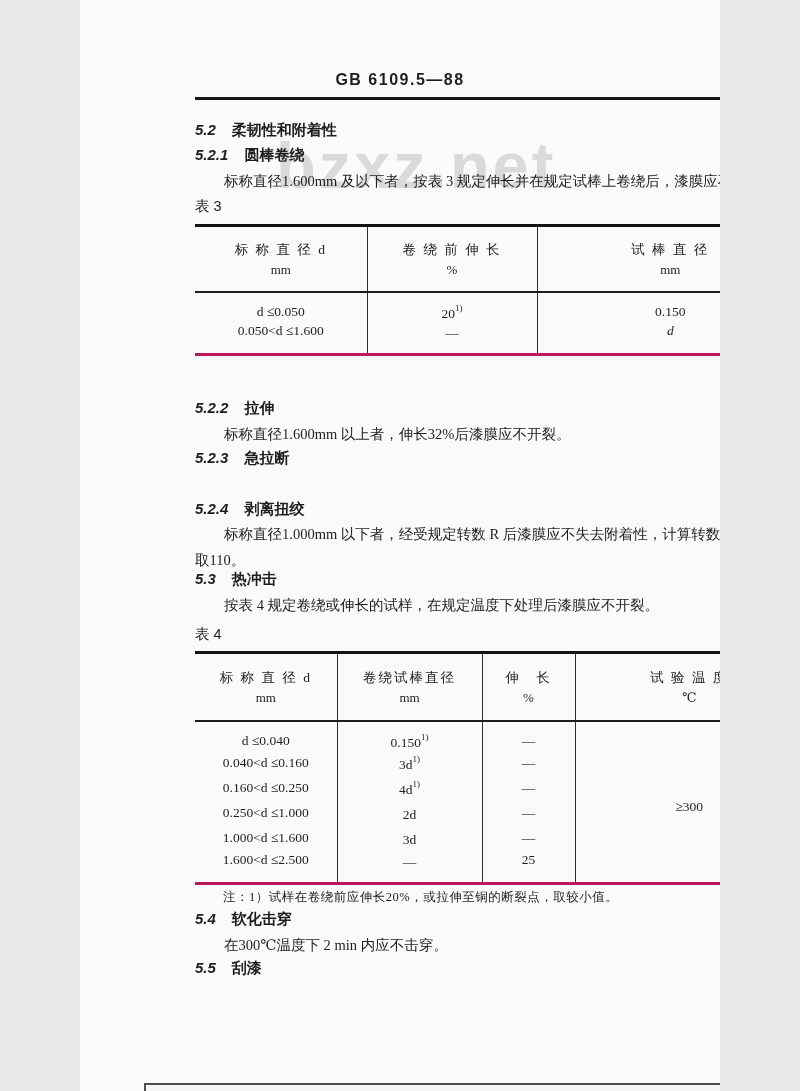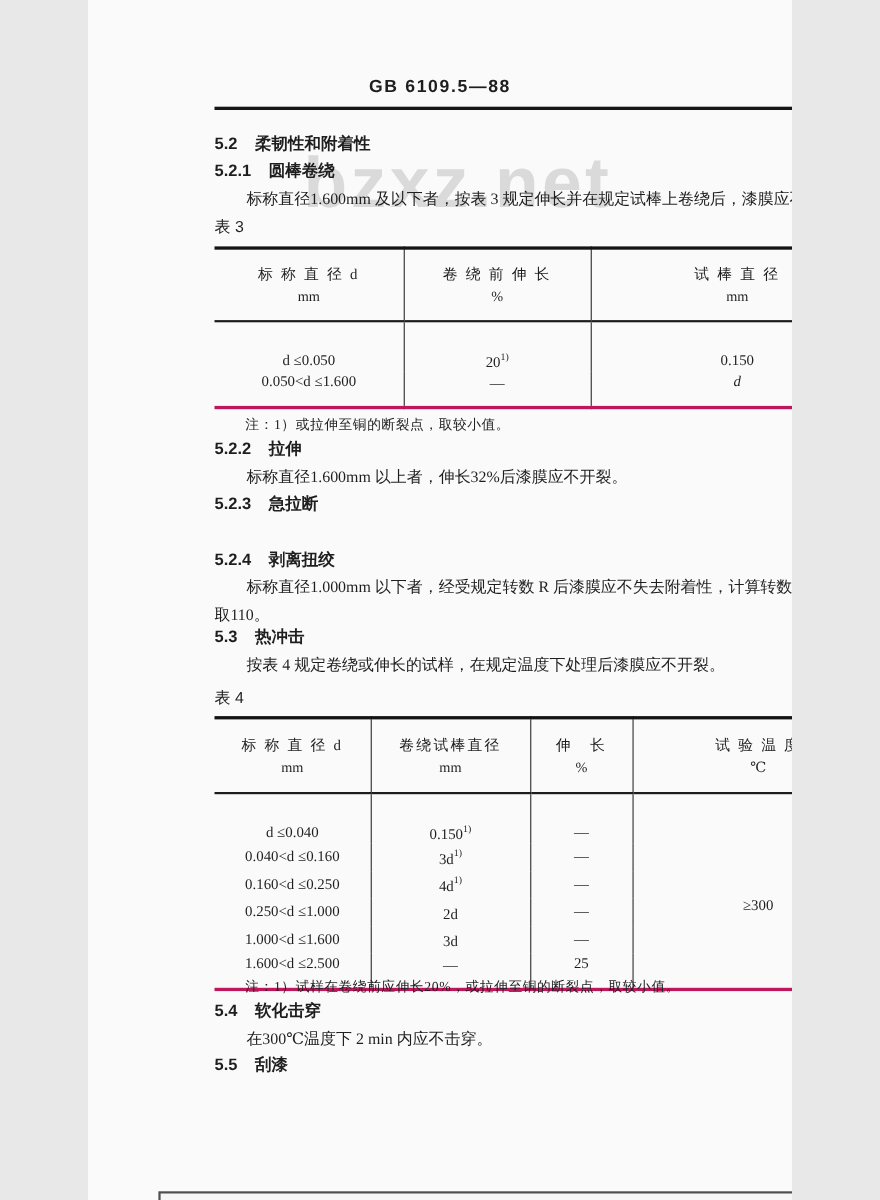--- a/index.html
+++ b/index.html
@@ -19,42 +19,42 @@
     position:absolute;left:196px;top:128px;z-index:0;
     font-family:Liberation Sans, sans-serif;
     font-weight:bold;font-size:65px;letter-spacing:3px;
     color:#c6c6c6;opacity:.6;user-select:none;
   }
   .sec{
     position:absolute;left:115px;z-index:2;
     font-family:"Liberation Sans","DejaVu Sans",sans-serif;
     font-weight:bold;font-size:15px;white-space:nowrap;
   }
-  .sec .num{margin-right:16px;}
+  .sec .num{margin-right:16px;font-style:italic;}
   .para{
     position:absolute;left:115px;width:614px;z-index:2;
     font-size:14.5px;line-height:26px;text-indent:2em;
   }
   .tbl-caption{
     position:absolute;left:115px;width:608px;text-align:left;z-index:2;
     font-family:"Liberation Sans","DejaVu Sans",sans-serif;
     font-weight:normal;font-size:14.5px;
   }
   table.tbl{
     position:absolute;z-index:2;border-collapse:collapse;table-layout:fixed;
     border-top:3px solid #141414;border-bottom:3px solid #be185d;
     font-size:13.5px;background:transparent;
   }
   .tbl th,.tbl td{padding:0;text-align:center;vertical-align:middle;font-weight:normal;}
   .tbl th+th,.tbl td+td{border-left:1px solid #2c2c2c;}
   .tbl thead th{border-bottom:2px solid #1c1c1c;}
   .col-title{letter-spacing:2px;line-height:22px;}
   .col-unit{line-height:18px;font-size:13px;}
   .tbl tbody tr{height:25px;}
-  .tbl tbody tr.first td{padding-top:26px;}
+  .tbl tbody tr.first td{padding-top:10px;}
   .tbl tbody tr.last td{padding-bottom:12px;margin-top:29px;}
   #table3 thead tr{height:66px;}
   #table4 thead tr{height:68px;}
   sup.fn{font-size:9px;vertical-align:7px;letter-spacing:0;}
   .note{
     position:absolute;left:143px;z-index:2;white-space:nowrap;
     font-size:12.5px;letter-spacing:.5px;
   }
   .bottom-box{
     position:absolute;left:64px;top:1083px;width:634px;height:30px;z-index:2;
@@ -112,21 +112,20 @@
         <td>0.150</td>
       </tr>
       <tr class="last">
         <td>0.050&lt;d ≤1.600</td>
         <td><span>—</span><sup class="fn"></sup></td>
         <td style="font-style:italic">d</td>
       </tr>
     </tbody>
   </table>
 
-  <div class="note" style="top:378px">注：1）或拉伸至铜的断裂点，取较小值。</div>
 
   <div class="sec" style="top:399px">
     <span class="num">5.2.2</span><span>拉伸</span>
   </div>
   <div class="para" style="top:421px">标称直径1.600mm 以上者，伸长32%后漆膜应不开裂。</div>
 
   <div class="sec" style="top:449px">
     <span class="num">5.2.3</span><span>急拉断</span>
   </div>
 

